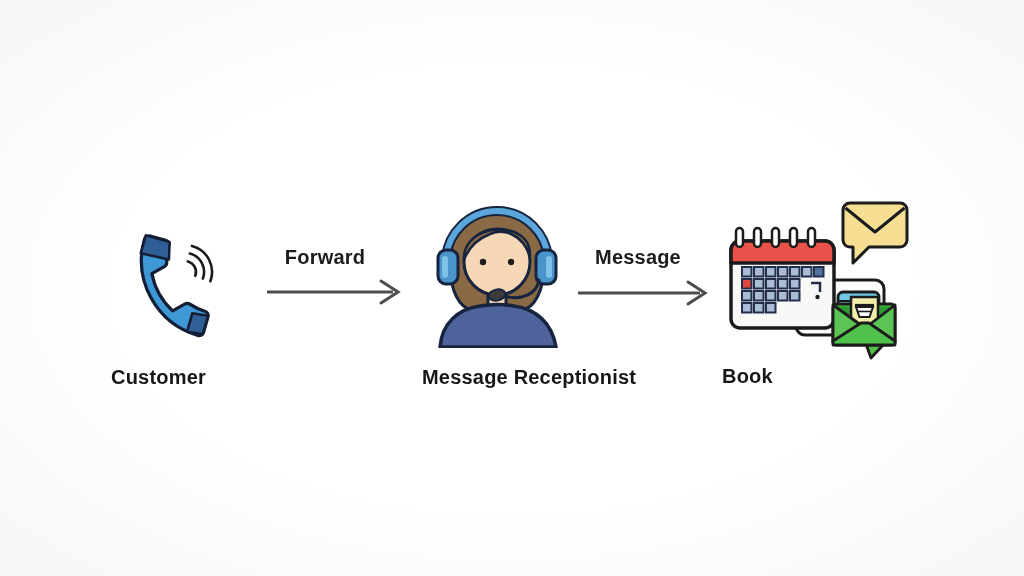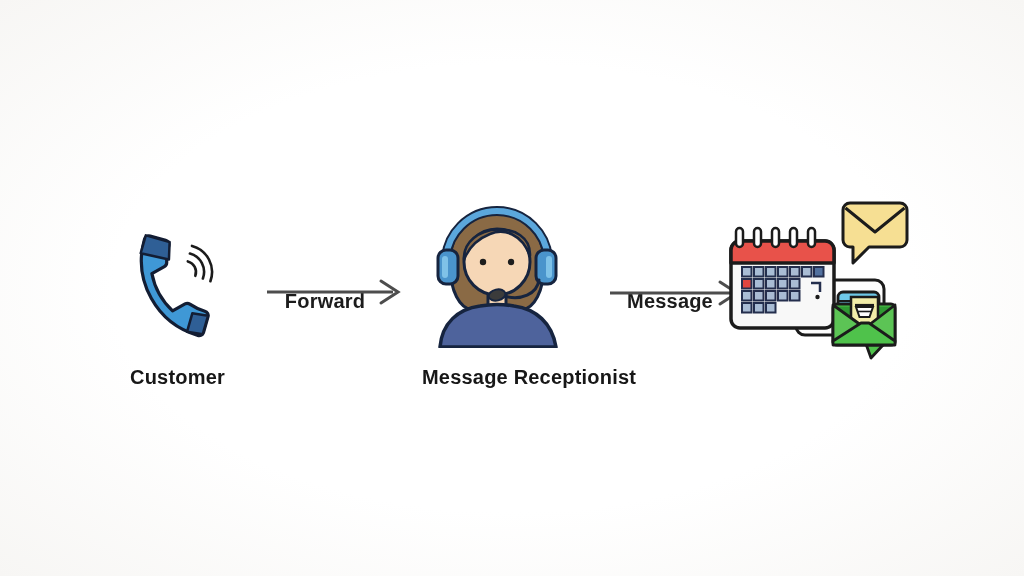--- a/index.html
+++ b/index.html
@@ -6,30 +6,29 @@
   body{
     width:1024px;height:576px;overflow:hidden;
     font-family:"Liberation Sans","DejaVu Sans",sans-serif;
   }
   .canvas{
     position:relative;width:1024px;height:576px;
     background:radial-gradient(ellipse at 50% 50%, #ffffff 55%, #f7f6f4 100%);
   }
   .node{position:absolute;}
   .node-label{
-    position:absolute;left:0;right:16px;text-align:right;
+    position:absolute;left:0;right:9px;text-align:left;
     font-size:20px;font-weight:600;color:#171717;letter-spacing:.2px;
     white-space:nowrap;
   }
   .edge{position:absolute;}
   .edge-label{
     position:absolute;top:0;text-align:center;
     font-size:20px;font-weight:600;color:#1c1c1c;letter-spacing:.2px;
     white-space:nowrap;
-    margin-top:44px;
   }
   .icon-svg{position:absolute;display:block;}
 </style>
 </head>
 <body>
 
 <div class="canvas">
 
   <div class="node" style="left:111px;top:216px;width:130px;height:176px;">
     <svg class="icon-svg" style="left:7px;top:6px;" width="114" height="128" viewBox="0 0 114 128">
@@ -86,21 +85,21 @@
       </g>
 
       <g fill="#1d1d1d">
         <circle cx="47" cy="58" r="3.2"></circle>
         <circle cx="75" cy="58" r="3.2"></circle>
       </g>
     </svg>
     <div class="node-label" style="top:162px;">Message Receptionist</div>
   </div>
 
-  <div class="edge" style="left:604px;top:246px;width:138px;height:62px;">
+  <div class="edge" style="left:572px;top:246px;width:138px;height:62px;">
     <div class="edge-label" style="left:0;width:132px;">Message</div>
     <svg class="icon-svg" style="left:0;top:31px;" width="138" height="32" viewBox="0 0 138 32">
       <line x1="6" y1="16" x2="128" y2="16" stroke="#4d4d4d" stroke-width="3"></line>
       <polyline points="116,5 133,16 116,27" fill="none" stroke="#4d4d4d" stroke-width="3" stroke-linecap="round" stroke-linejoin="miter"></polyline>
     </svg>
   </div>
 
   <div class="node" style="left:722px;top:193px;width:190px;height:198px;">
     <svg class="icon-svg" style="left:4px;top:0;" width="190" height="168" viewBox="0 0 190 168">
 
@@ -166,15 +165,16 @@
           <line x1="129" y1="112" x2="148" y2="112" stroke="#1b1b1b" stroke-width="2.2"></line>
           <path d="M130,114 L147,114 L143.5,124 L133.5,124 Z" fill="#ffffff" stroke="#1b1b1b" stroke-width="2"></path>
           <line x1="131.5" y1="118.5" x2="145.5" y2="118.5" stroke="#1b1b1b" stroke-width="1.6"></line>
         </g>
 
         <path d="M107,112 L139,135 L107,150 Z" fill="#5cc455" stroke="#1b1b1b" stroke-width="2.8" stroke-linejoin="round"></path>
         <path d="M169,112 L139,135 L169,150 Z" fill="#5cc455" stroke="#1b1b1b" stroke-width="2.8" stroke-linejoin="round"></path>
         <path d="M107,152 L107,148 L135,130 L143,130 L169,148 L169,152 Z" fill="#4fc24b" stroke="#1b1b1b" stroke-width="2.8" stroke-linejoin="round"></path>
       </g>
     </svg>
+    <div class="node-label" style="top:172px;">Book</div>
   </div>
 
 </div>
 
 </body></html>

